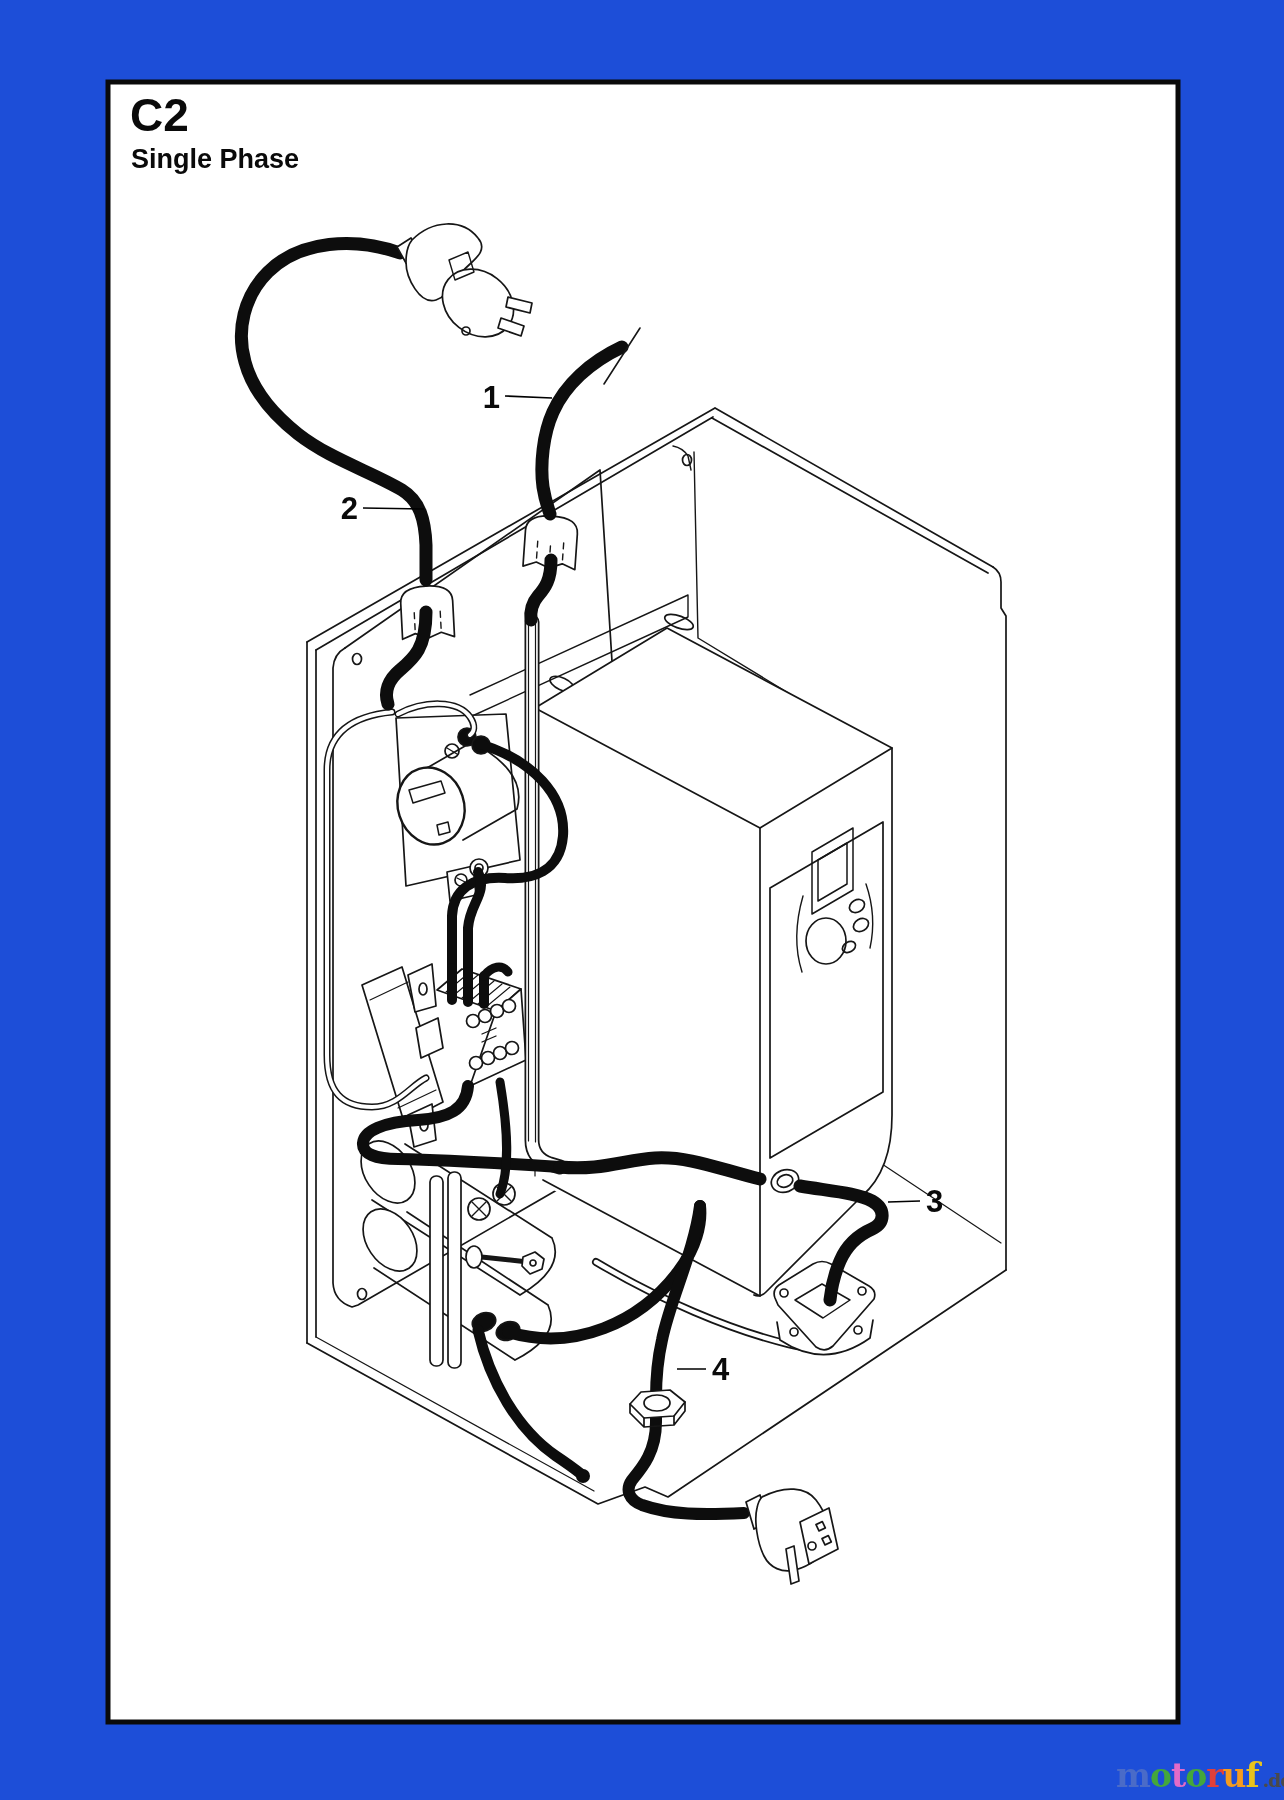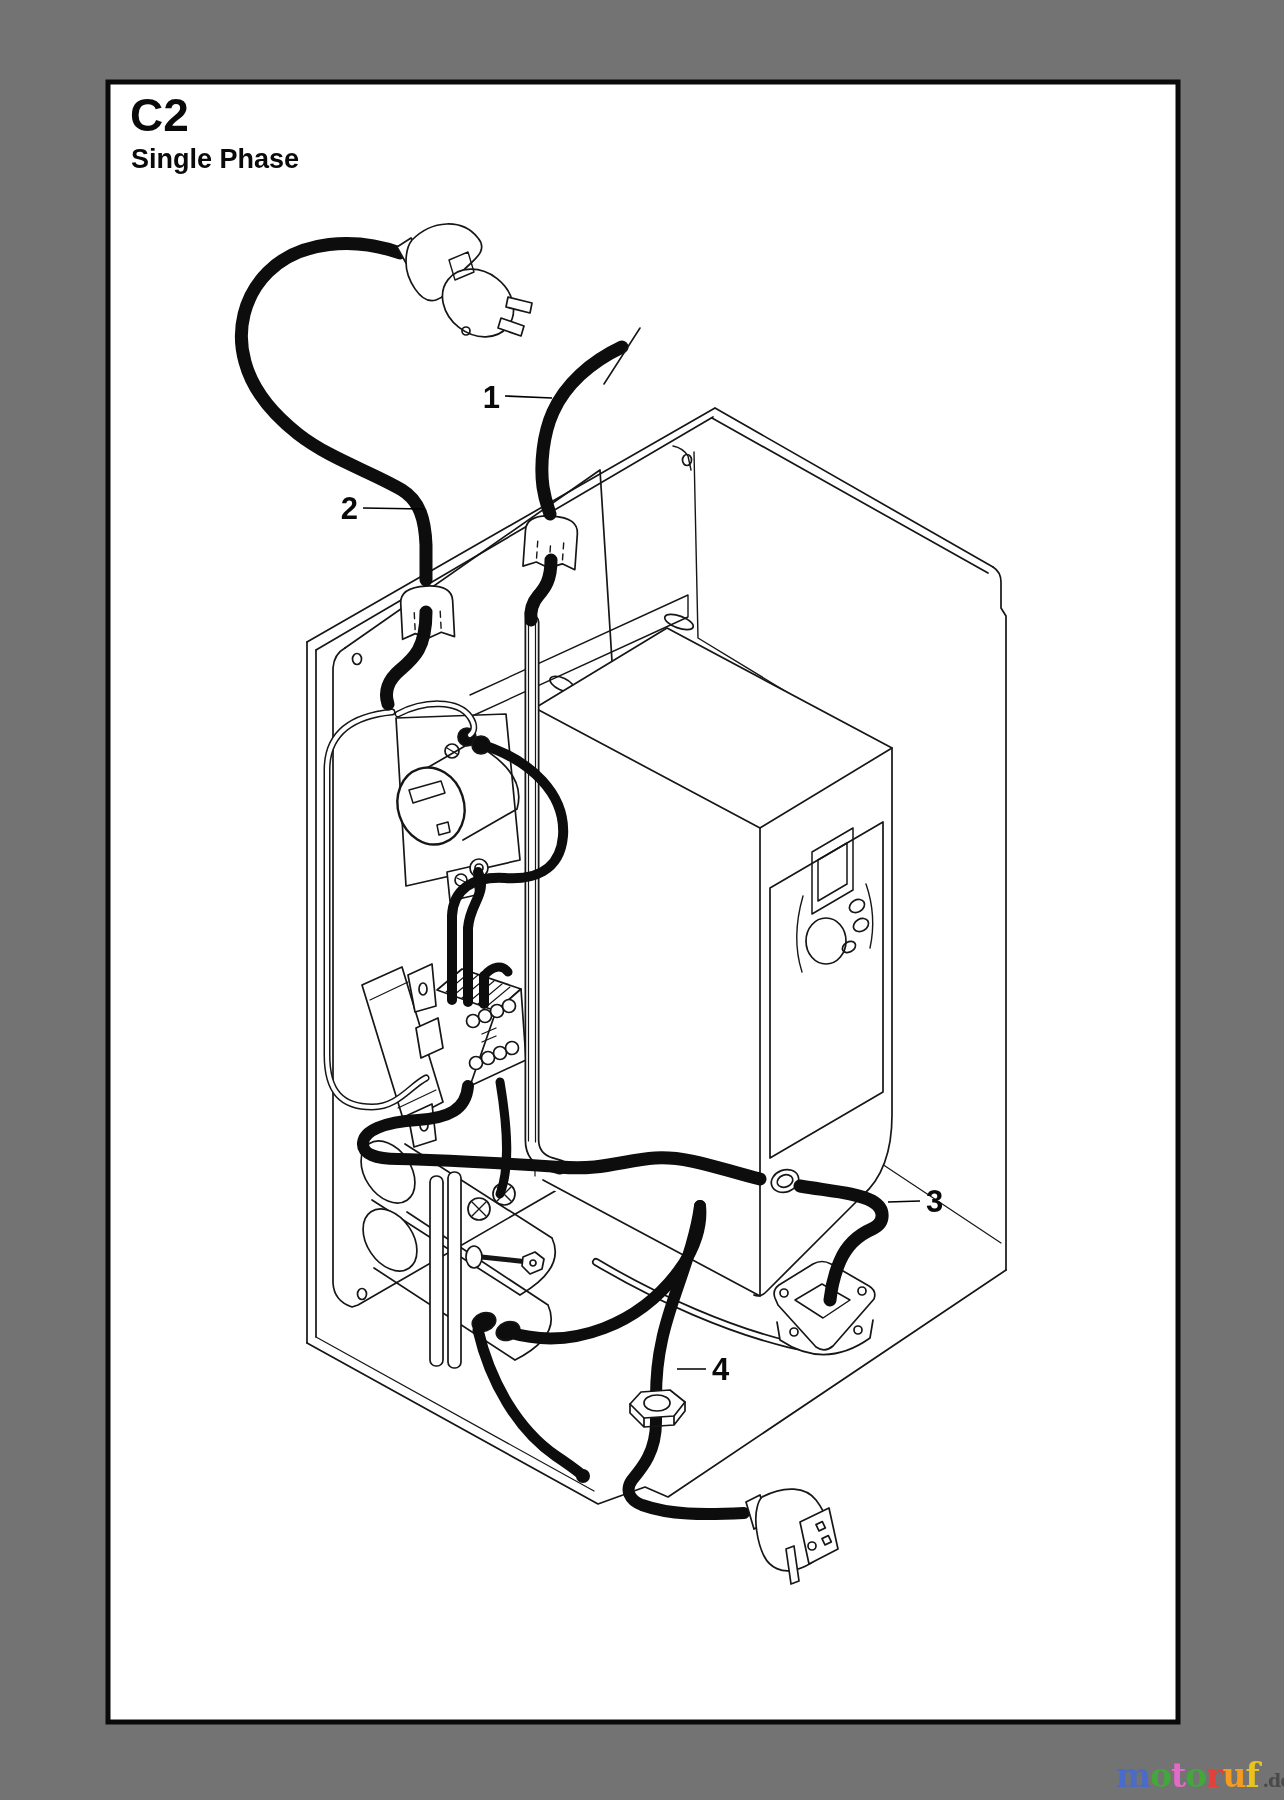--- a/index.html
+++ b/index.html
@@ -1,16 +1,16 @@
 <!DOCTYPE html>
 <html><head>
 <meta charset="utf-8">
 <style>
   html,body{margin:0;padding:0;background:#ffffff;}
-  .page{position:relative;width:1284px;height:1800px;background:#737373;
+  .page{position:relative;width:1284px;height:1800px;background:#1d4ed8;
         font-family:"Liberation Sans",sans-serif;overflow:hidden;}
   svg{display:block}
   text{user-select:none}
   .t-title{font-family:"Liberation Sans",sans-serif;font-weight:bold;font-size:46px;fill:#0a0a0a}
   .t-sub{font-family:"Liberation Sans",sans-serif;font-weight:bold;font-size:27px;fill:#0a0a0a}
   .t-call{font-family:"Liberation Sans",sans-serif;font-weight:bold;font-size:31px;fill:#0a0a0a}
   .t-wm{font-family:"DejaVu Serif","Liberation Serif",serif;font-weight:bold;font-size:33px;letter-spacing:-1px}
   .t-wm-sfx{font-family:"DejaVu Serif","Liberation Serif",serif;font-weight:bold;font-size:19px}
   .t-wm-tick{font-family:"DejaVu Serif","Liberation Serif",serif;font-weight:bold;font-size:15px}
 </style>

